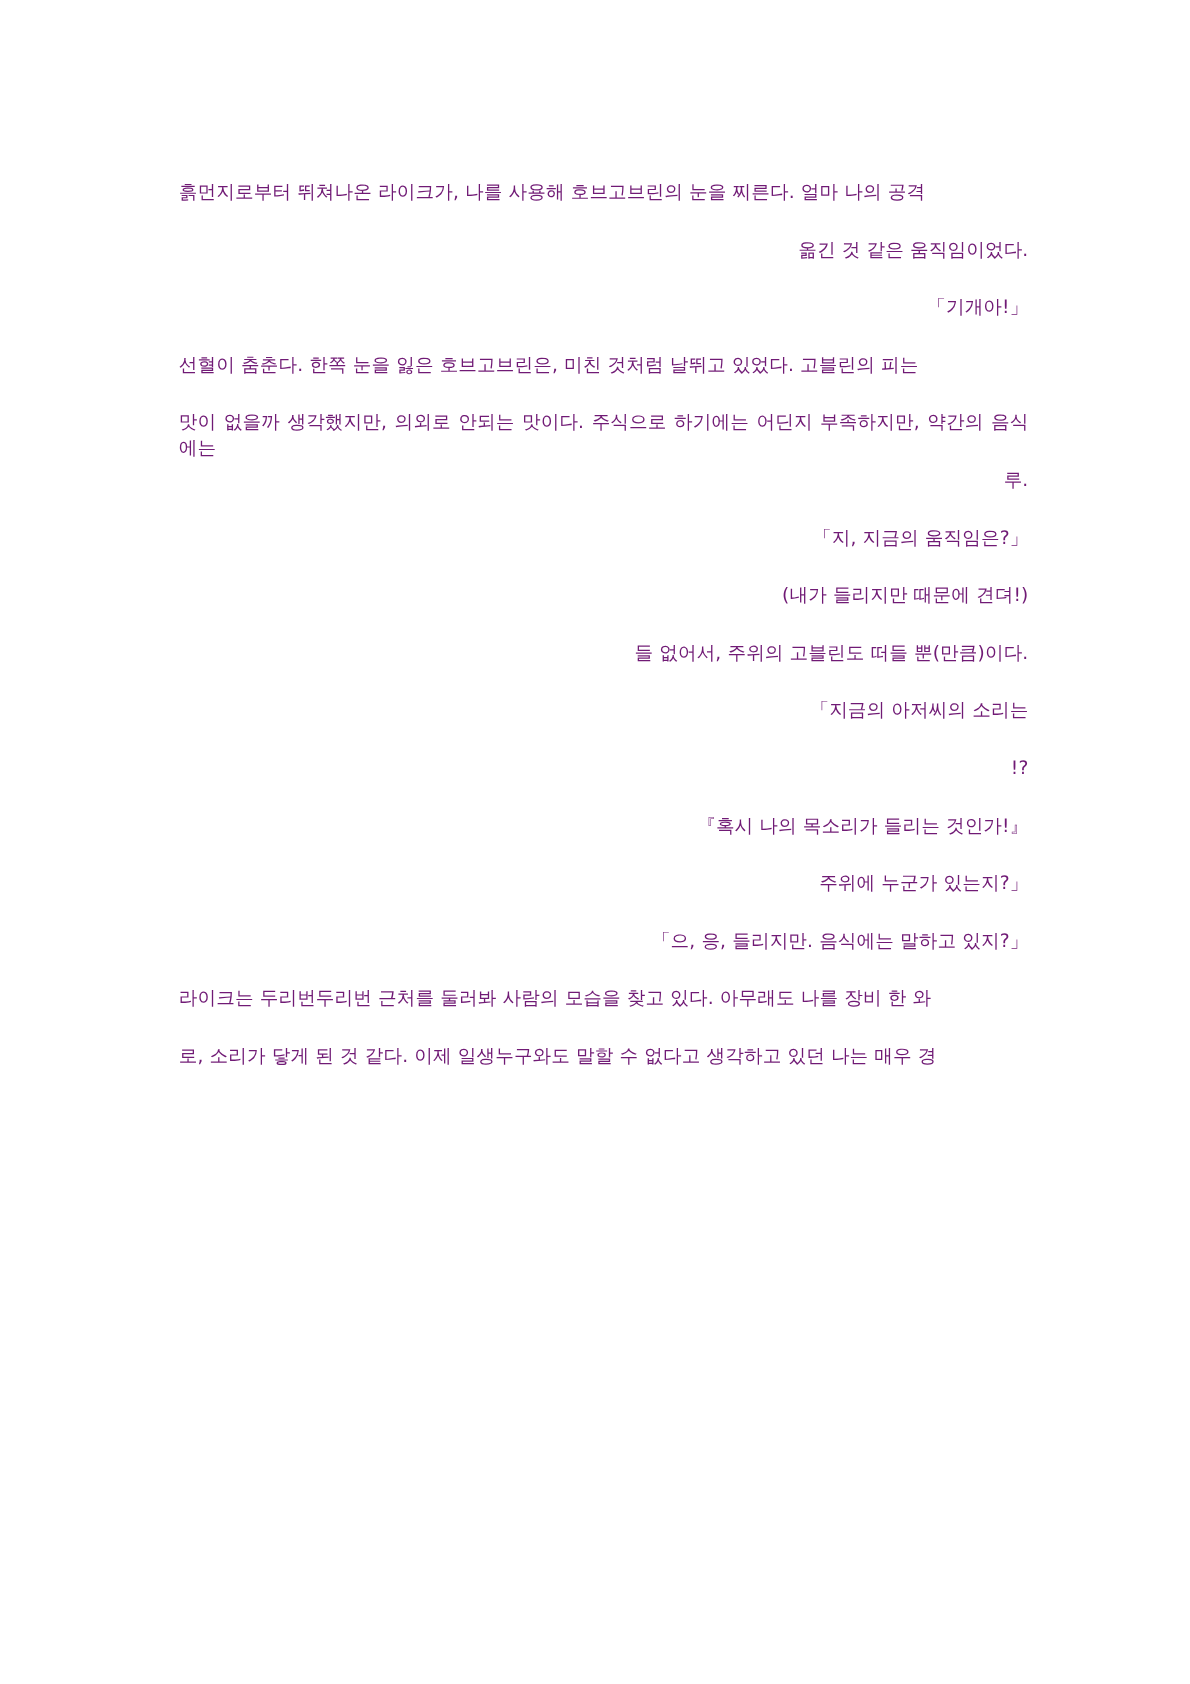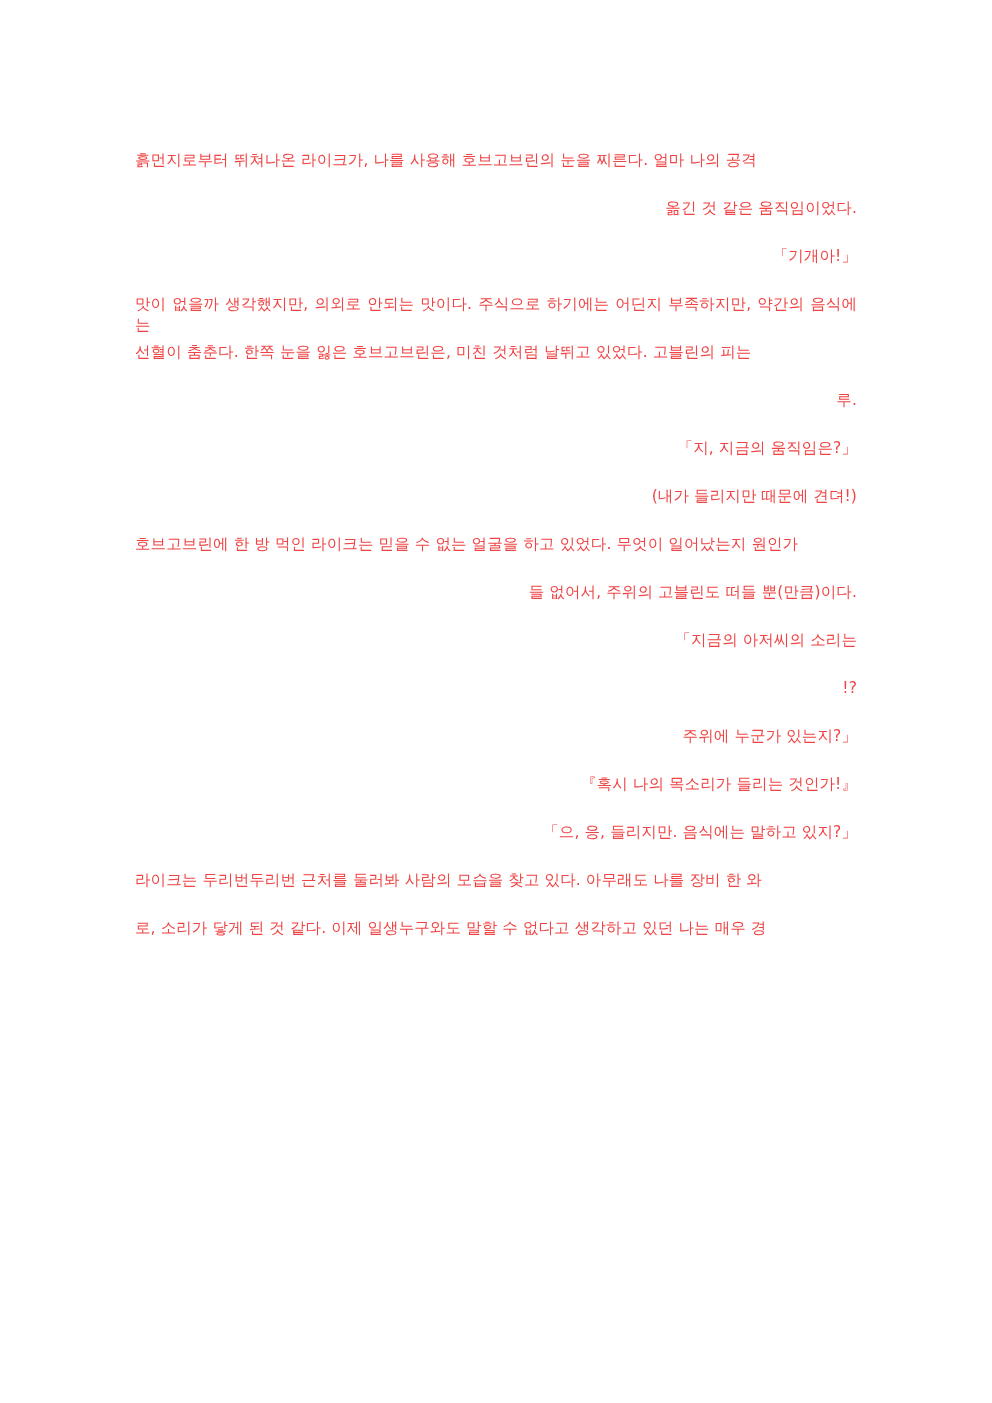--- a/index.html
+++ b/index.html
@@ -17,25 +17,25 @@
     position: relative;
     width: 992px;
     min-height: 1403px;
     box-sizing: border-box;
     padding: 150px 135px 60px 135px;
   }
   .doc-body {
     display: block;
   }
   p.para {
-    margin: 0 0 0 0;
+    margin: 0 0 0 14px;
     padding: 0;
     font-size: 15.5px;
     line-height: 1.35;
-    color: #ef4444;
+    color: #701a75;
     letter-spacing: 0.1px;
   }
   
   .slot {
     min-height: 48px;
     display: flex;
     align-items: flex-start;
   }
   .justify {
     text-align: justify;
@@ -63,61 +63,58 @@
 
     <div class="slot">
       <p class="para plain">옮긴 것 같은 움직임이었다.</p>
     </div>
 
     <div class="slot">
       <p class="para plain">「기개아!」</p>
     </div>
 
     <div class="slot">
-      <p class="para justify tight">맛이 없을까 생각했지만, 의외로 안되는 맛이다. 주식으로 하기에는 어딘지 부족하지만, 약간의 음식에는</p>
+      <p class="para justify">선혈이 춤춘다. 한쪽 눈을 잃은 호브고브린은, 미친 것처럼 날뛰고 있었다. 고블린의 피는</p>
     </div>
 
     <div class="slot">
-      <p class="para justify">선혈이 춤춘다. 한쪽 눈을 잃은 호브고브린은, 미친 것처럼 날뛰고 있었다. 고블린의 피는</p>
+      <p class="para justify tight">맛이 없을까 생각했지만, 의외로 안되는 맛이다. 주식으로 하기에는 어딘지 부족하지만, 약간의 음식에는</p>
     </div>
 
     <div class="slot">
       <p class="para plain">루.</p>
     </div>
 
     <div class="slot">
       <p class="para plain">「지, 지금의 움직임은?」</p>
     </div>
 
     <div class="slot">
       <p class="para plain">(내가 들리지만 때문에 견뎌!)</p>
     </div>
 
-    <div class="slot">
-      <p class="para justify tight">호브고브린에 한 방 먹인 라이크는 믿을 수 없는 얼굴을 하고 있었다. 무엇이 일어났는지 원인가</p>
-    </div>
 
     <div class="slot">
       <p class="para plain">들 없어서, 주위의 고블린도 떠들 뿐(만큼)이다.</p>
     </div>
 
     <div class="slot">
       <p class="para plain">「지금의 아저씨의 소리는</p>
     </div>
 
     <div class="slot">
       <p class="para plain">!?</p>
     </div>
 
     <div class="slot">
-      <p class="para plain">주위에 누군가 있는지?」</p>
+      <p class="para plain">『혹시 나의 목소리가 들리는 것인가!』</p>
     </div>
 
     <div class="slot">
-      <p class="para plain">『혹시 나의 목소리가 들리는 것인가!』</p>
+      <p class="para plain">주위에 누군가 있는지?」</p>
     </div>
 
     <div class="slot">
       <p class="para plain">「으, 응, 들리지만. 음식에는 말하고 있지?」</p>
     </div>
 
     <div class="slot">
       <p class="para justify">라이크는 두리번두리번 근처를 둘러봐 사람의 모습을 찾고 있다. 아무래도 나를 장비 한 와</p>
     </div>
 

